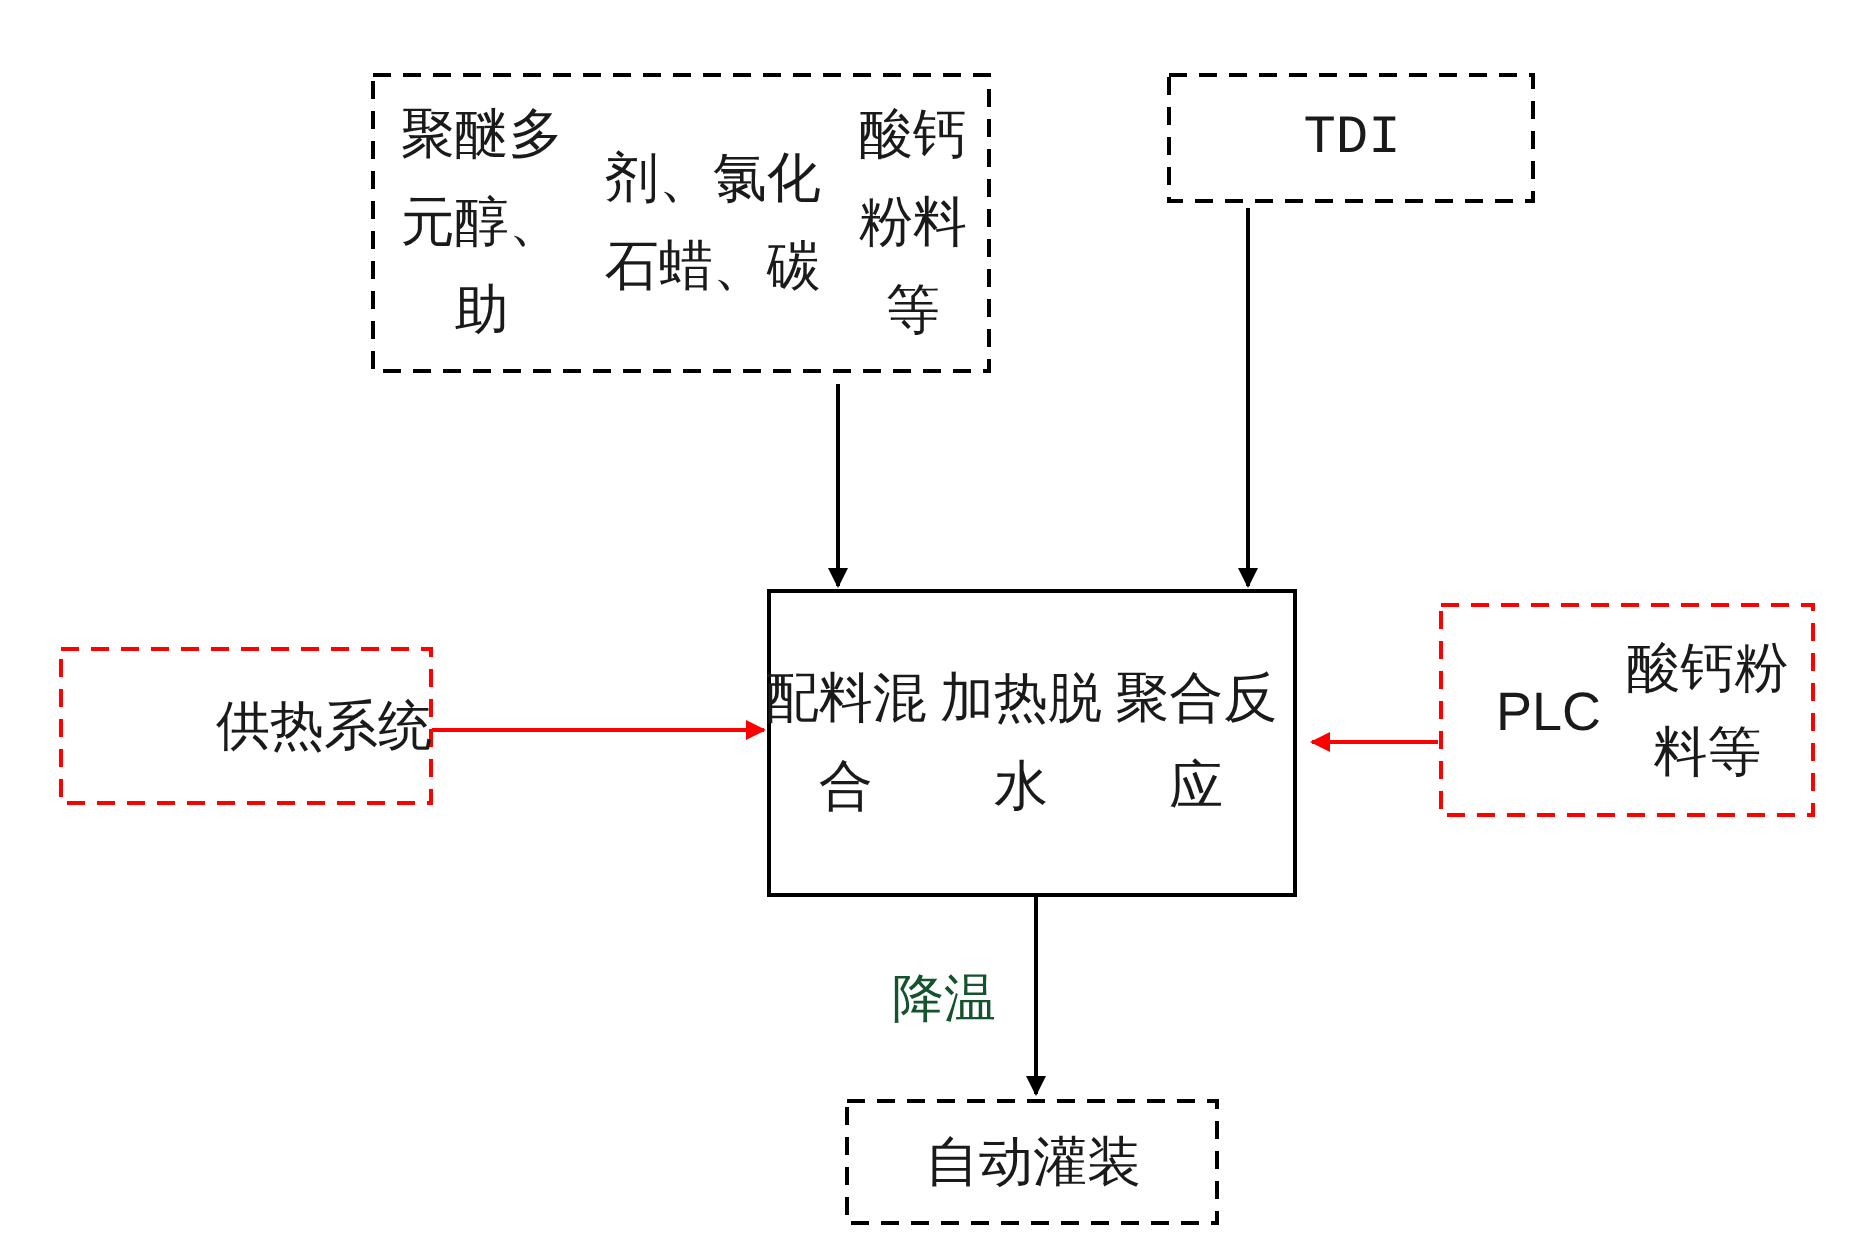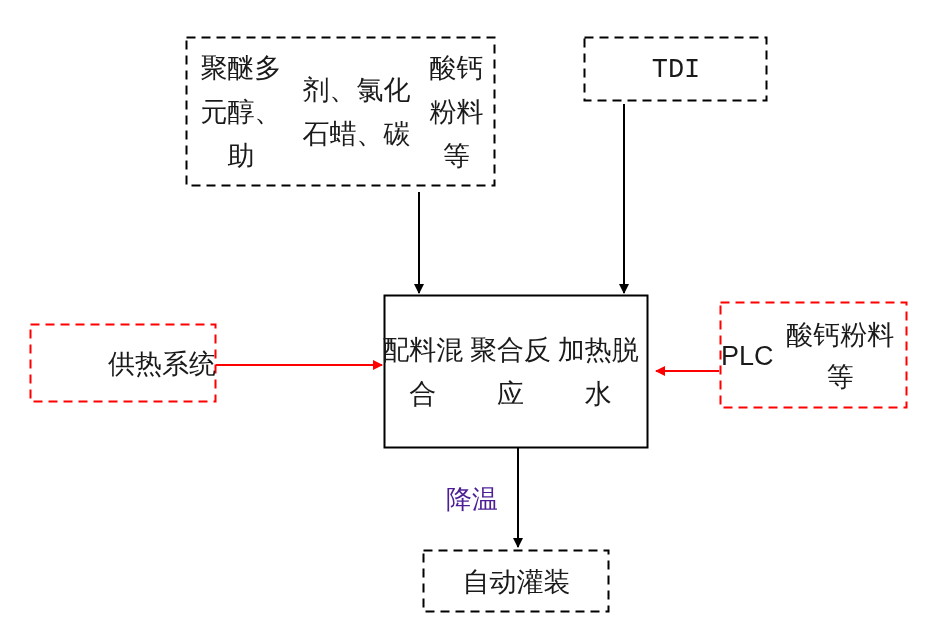--- a/index.html
+++ b/index.html
@@ -2,21 +2,21 @@
 <html><head>
   <meta charset="utf-8">
   <style>
     html, body { margin: 0; padding: 0; background: #ffffff; }
     body { width: 928px; height: 625px; position: relative; overflow: hidden;
            font-family: "DejaVu Sans", "Liberation Sans", sans-serif; color: #111; }
     #diagram { position: absolute; left: 0; top: 0; }
     .box-text { position: absolute; display: flex; 
                 align-items: center; justify-content: center; text-align: center;
                 font-size: 27px; line-height: 40px; color: #1a1a1a; }
-    .label { position: absolute; font-size: 26px; color: #4c1d95; }
+    .label { position: absolute; font-size: 26px; color: #14532d; }
   </style>
 </head>
 <body>
 
 <svg id="diagram" width="928" height="625" viewBox="0 0 928 625">
   <defs>
     <marker id="arrow-black" markerWidth="10" markerHeight="10" refX="9" refY="5" orient="auto" markerUnits="userSpaceOnUse">
       <path d="M0,0 L10,5 L0,10 z" fill="#000"></path>
     </marker>
     <marker id="arrow-red" markerWidth="10" markerHeight="10" refX="9" refY="5" orient="auto" markerUnits="userSpaceOnUse">
@@ -43,30 +43,30 @@
   <span>剂、氯化石蜡、碳</span>
   <span>酸钙粉料等</span>
 </div>
 
 <div class="box-text" style="left:585px; top:38px; width:182px; height:63px; font-family:Liberation Mono, monospace;">
   <span>TDI</span>
 </div>
 
 <div class="box-text" style="left:379px; top:296px; width:263px; height:152px; line-height:44px;">
   <span>配料混合</span>
+  <span>加热脱水</span>
   <span>聚合反应</span>
-  <span>加热脱水</span>
 </div>
 
 <div class="box-text" style="left:31px; top:325px; width:185px; height:77px;justify-content:flex-end;">
   <span>供热系统</span>
 </div>
 
 <div class="box-text" style="left:721px; top:303px; width:186px; height:105px; line-height:42px;">
-  <span style="font-family:'Liberation Sans', sans-serif;">PLC</span>
+  <span style="font-family:'Liberation Sans', sans-serif;margin-left:27px;">PLC</span>
   <span>酸钙粉料等</span>
 </div>
 
 <div class="box-text" style="left:424px; top:551px; width:185px; height:61px;align-items:center;">
   <span>自动灌装</span>
 </div>
 
 <div class="label" style="left:446px; top:482px;">降温</div>
 
 </body></html>

